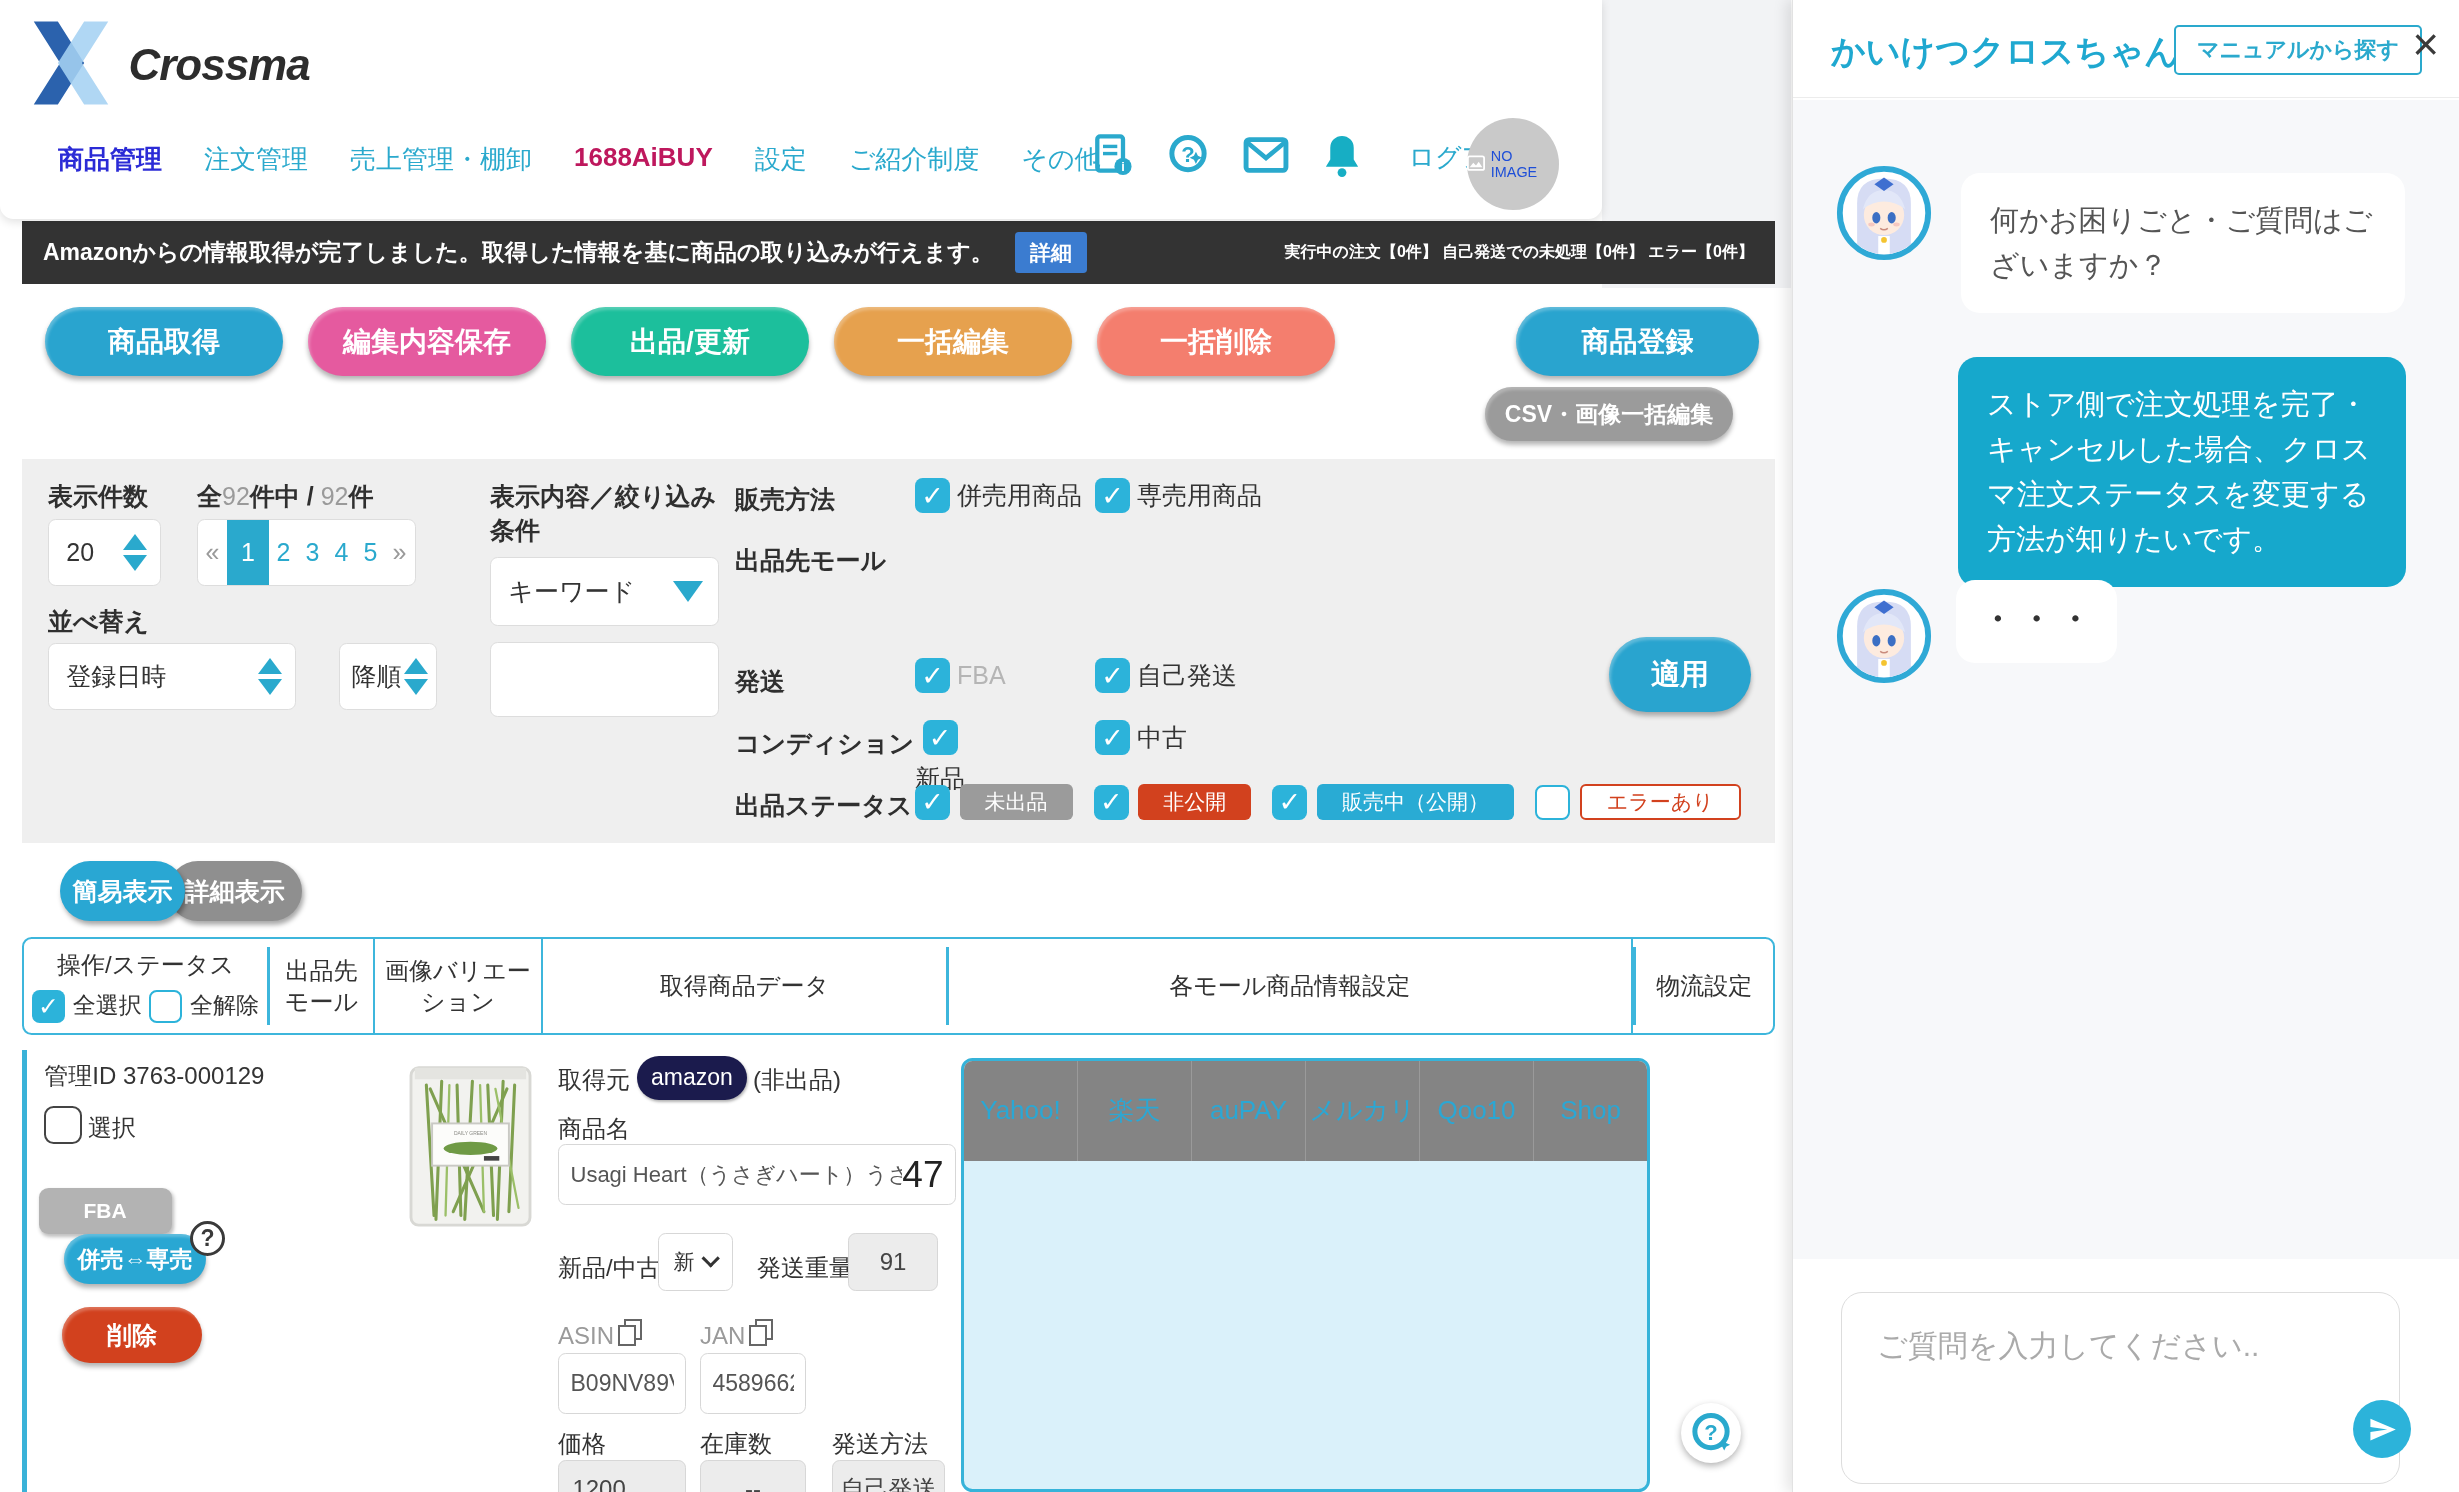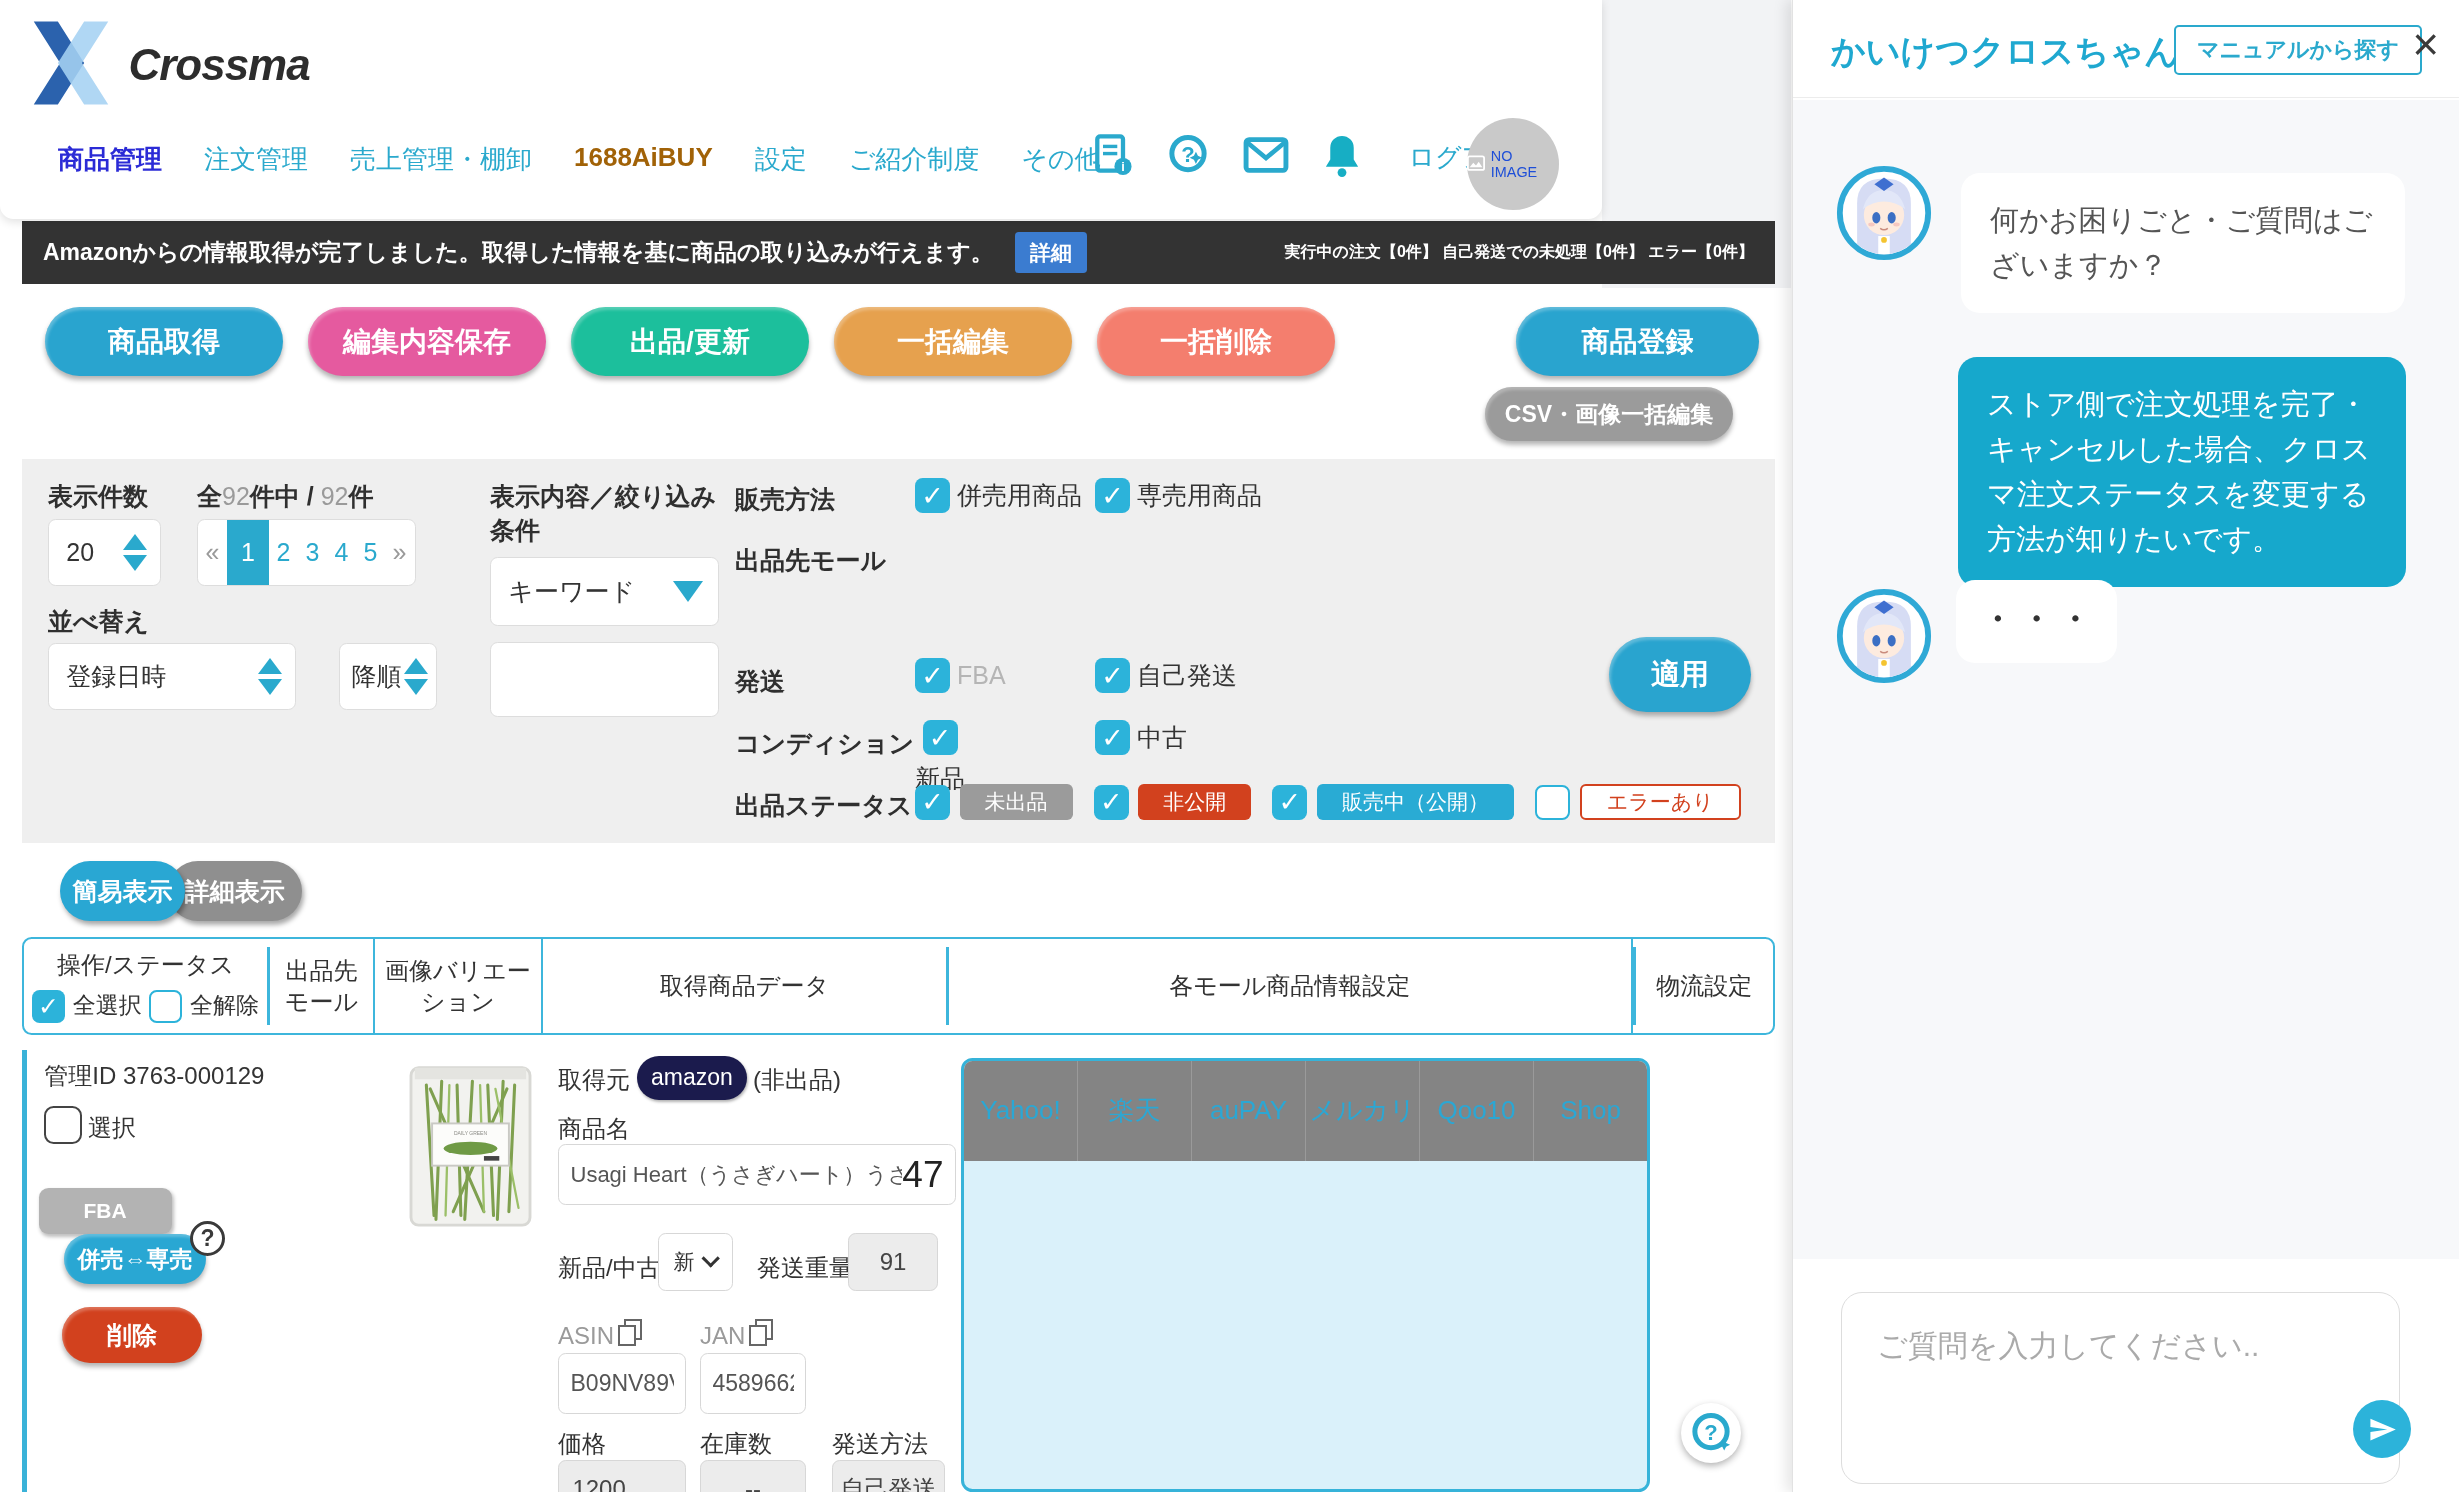--- a/index.html
+++ b/index.html
@@ -8,21 +8,21 @@
 
   
   .hdr-gap { position:absolute; left:1602px; top:0; width:189px; height:288px; background:#f2f3f5; }
   .header-card { position:absolute; left:0; top:0; width:1602px; height:219px; background:#fff;
     border-radius:0 0 13.4px 13.4px; box-shadow:0 2.9px 9.6px rgba(0,0,0,.12); z-index:3; }
   .logo { position:absolute; left:27px; top:17.3px; display:flex; align-items:center; gap:13.4px; }
   .logo-text { font-size:44px; font-weight:800; color:#2d2d2d; letter-spacing:-1px;font-style:italic; }
   .nav { position:absolute; left:58px; top:142px; display:flex; gap:42px; font-size:26px; color:#2aa9cd; }
   .nav span { cursor:pointer; }
   .nav .nav-active { color:#2b2bd6; font-weight:bold; }
-  .nav .nav-orange { color:#a16207; font-weight:bold; }
+  .nav .nav-orange { color:#be185d; font-weight:bold; }
   .hdr-icons { position:absolute; left:1093px; top:133px; display:flex; align-items:center; gap:33px; }
   .logout { font-size:26px; color:#2aa9cd; margin-left:13.4px; cursor:pointer; }
   .avatar-noimg { position:absolute; left:1467px; top:118px; width:92px; height:92px; border-radius:50%;
     background:#c9c9c9; color:#1d4ed8; display:flex; align-items:center; justify-content:center; gap:5.8px; font-size:14.4px; }
 
   
   .notif { position:absolute; left:22px; top:221px; width:1753px; height:63px; background:#333;
     display:flex; align-items:center; color:#fff; font-size:23px; font-weight:bold; padding:0 21px; z-index:2; }
   .notif .detail-btn { margin-left:21px; background:#3b7cd0; color:#fff; border:none; font-size:21px; font-weight:bold;
     padding:6.7px 15.4px; border-radius:3.8px; cursor:pointer; }

